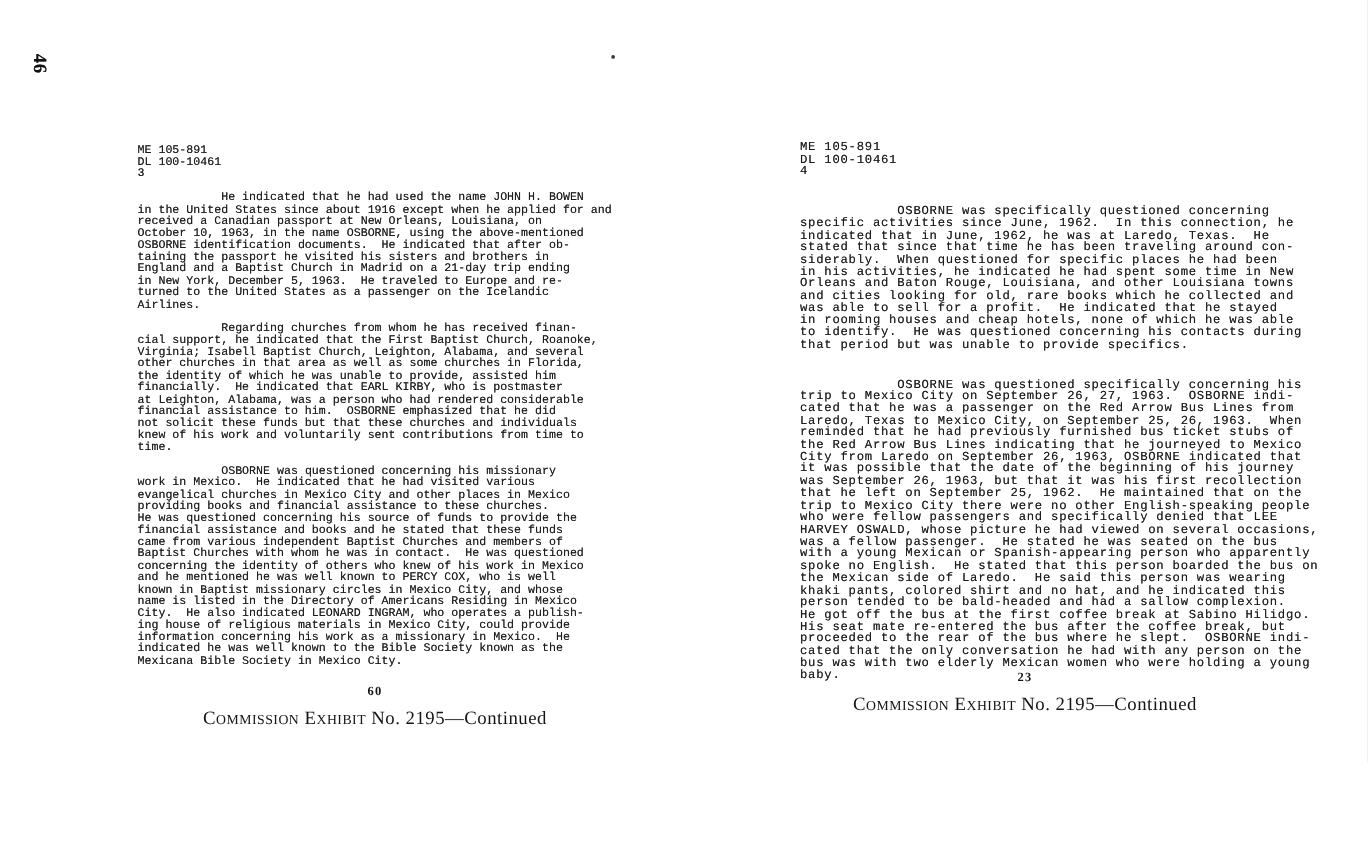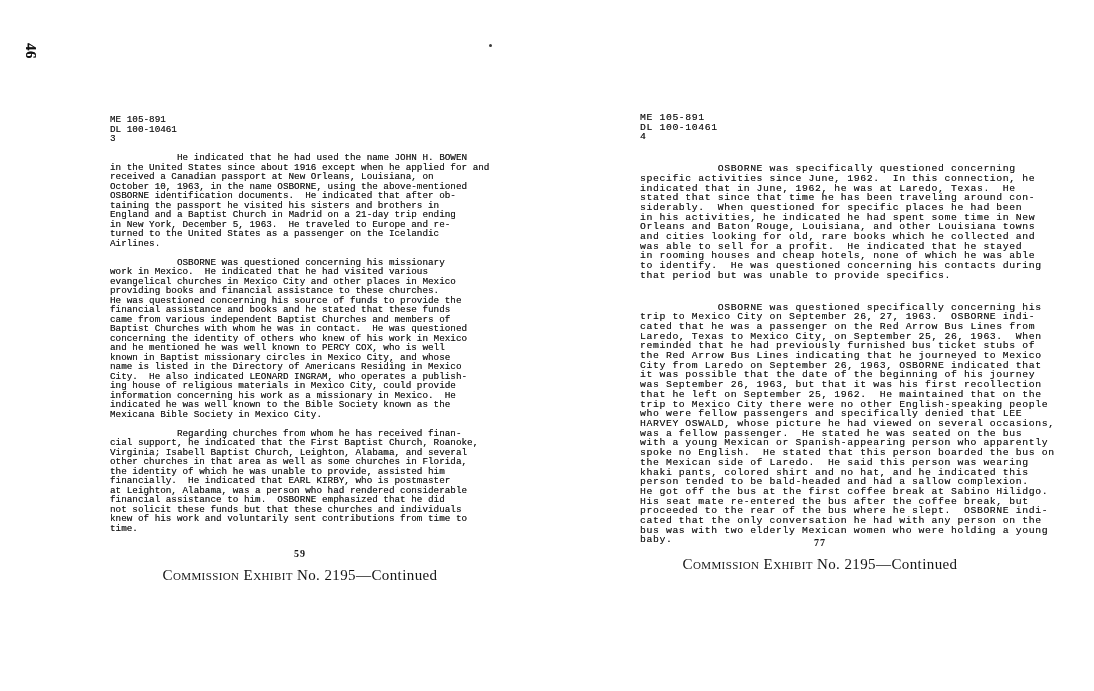--- a/index.html
+++ b/index.html
@@ -58,51 +58,51 @@
     <div class="para typed">            He indicated that he had used the name JOHN H. BOWEN
 in the United States since about 1916 except when he applied for and
 received a Canadian passport at New Orleans, Louisiana, on
 October 10, 1963, in the name OSBORNE, using the above-mentioned
 OSBORNE identification documents.  He indicated that after ob-
 taining the passport he visited his sisters and brothers in
 England and a Baptist Church in Madrid on a 21-day trip ending
 in New York, December 5, 1963.  He traveled to Europe and re-
 turned to the United States as a passenger on the Icelandic
 Airlines.</div>
+    <div class="para typed">            Regarding churches from whom he has received finan-
+cial support, he indicated that the First Baptist Church, Roanoke,
+Virginia; Isabell Baptist Church, Leighton, Alabama, and several
+other churches in that area as well as some churches in Florida,
+the identity of which he was unable to provide, assisted him
+financially.  He indicated that EARL KIRBY, who is postmaster
+at Leighton, Alabama, was a person who had rendered considerable
+financial assistance to him.  OSBORNE emphasized that he did
+not solicit these funds but that these churches and individuals
+knew of his work and voluntarily sent contributions from time to
+time.</div>
     <div class="para typed">            OSBORNE was questioned concerning his missionary
 work in Mexico.  He indicated that he had visited various
 evangelical churches in Mexico City and other places in Mexico
 providing books and financial assistance to these churches.
 He was questioned concerning his source of funds to provide the
 financial assistance and books and he stated that these funds
 came from various independent Baptist Churches and members of
 Baptist Churches with whom he was in contact.  He was questioned
 concerning the identity of others who knew of his work in Mexico
 and he mentioned he was well known to PERCY COX, who is well
 known in Baptist missionary circles in Mexico City, and whose
 name is listed in the Directory of Americans Residing in Mexico
 City.  He also indicated LEONARD INGRAM, who operates a publish-
 ing house of religious materials in Mexico City, could provide
 information concerning his work as a missionary in Mexico.  He
 indicated he was well known to the Bible Society known as the
 Mexicana Bible Society in Mexico City.</div>
-    <div class="para typed">            Regarding churches from whom he has received finan-
-cial support, he indicated that the First Baptist Church, Roanoke,
-Virginia; Isabell Baptist Church, Leighton, Alabama, and several
-other churches in that area as well as some churches in Florida,
-the identity of which he was unable to provide, assisted him
-financially.  He indicated that EARL KIRBY, who is postmaster
-at Leighton, Alabama, was a person who had rendered considerable
-financial assistance to him.  OSBORNE emphasized that he did
-not solicit these funds but that these churches and individuals
-knew of his work and voluntarily sent contributions from time to
-time.</div>
   </div>
 
-  <div id="page-number-43" class="page-number">59</div>
+  <div id="page-number-43" class="page-number">60</div>
 
   <div id="caption-43" class="caption">
     <span class="sc">Commission Exhibit</span><span> No. 2195—Continued</span>
   </div>
 
   <div id="page-4" class="page">
     <div class="file-header typed">ME 105-891
 DL 100-10461
 4</div>
     <div class="para typed">            OSBORNE was specifically questioned concerning
@@ -137,19 +137,19 @@
 khaki pants, colored shirt and no hat, and he indicated this
 person tended to be bald-headed and had a sallow complexion.
 He got off the bus at the first coffee break at Sabino Hilidgo.
 His seat mate re-entered the bus after the coffee break, but
 proceeded to the rear of the bus where he slept.  OSBORNE indi-
 cated that the only conversation he had with any person on the
 bus was with two elderly Mexican women who were holding a young
 baby.</div>
   </div>
 
-  <div id="page-number-44" class="page-number">77</div>
+  <div id="page-number-44" class="page-number">23</div>
 
   <div id="caption-44" class="caption">
     <span class="sc">Commission Exhibit</span><span> No. 2195—Continued</span>
   </div>
 
 </div>
 
 </body></html>

